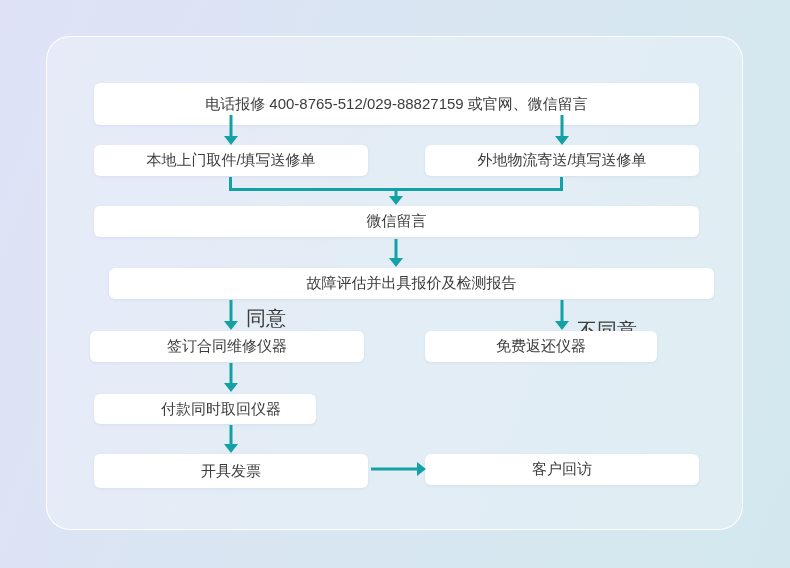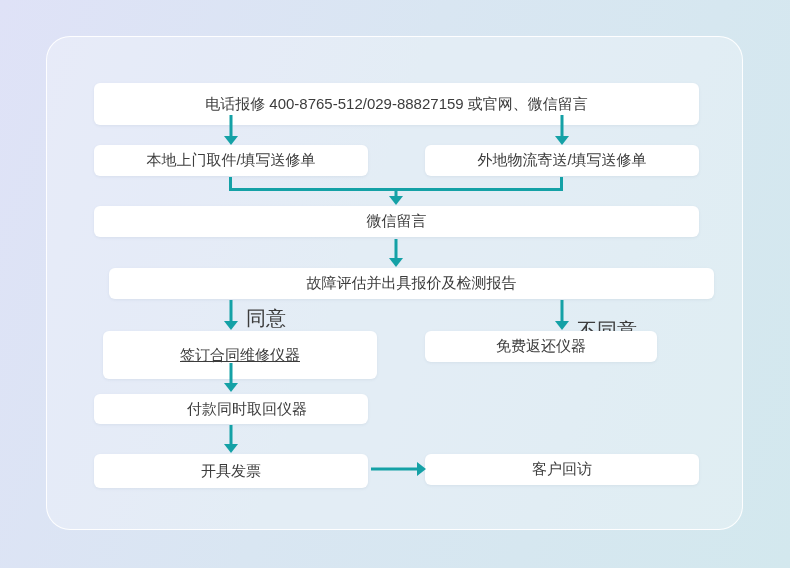--- a/index.html
+++ b/index.html
@@ -113,29 +113,29 @@
         <span class="head"></span>
     </div>
     <div class="edge-label" style="left:199px; top:268px;">同意</div>
 
     <div class="varrow" style="left:508px; top:263px; height:30px;">
       <span class="stem"></span>
         <span class="head"></span>
     </div>
     <div class="edge-label" style="left:530px; top:280px;text-align:center;">不同意</div>
 
-    <div class="node" style="left:56px; top:294px; width:274px; height:48px;text-decoration:underline;">签订合同维修仪器</div>
+    <div class="node" style="left:43px; top:294px; width:274px; height:31px;">签订合同维修仪器</div>
     <div class="node" style="left:378px; top:294px; width:232px; height:31px;">免费返还仪器</div>
 
     <div class="varrow" style="left:177px; top:326px; height:29px;">
       <span class="stem"></span>
         <span class="head"></span>
     </div>
 
-    <div class="node" style="left:47px; top:357px; width:274px; height:30px;padding-left:32px;">付款同时取回仪器</div>
+    <div class="node" style="left:47px; top:357px; width:222px; height:30px;padding-left:32px;">付款同时取回仪器</div>
 
     <div class="varrow" style="left:177px; top:388px; height:28px;">
       <span class="stem"></span>
         <span class="head"></span>
     </div>
 
     <div class="node" style="left:47px; top:417px; width:274px; height:34px;">开具发票</div>
     <div class="node" style="left:378px; top:417px; width:274px; height:31px;font-family:Liberation Serif, serif;">客户回访</div>
 
     <div class="harrow" style="left:324px; top:425px; width:55px;">

